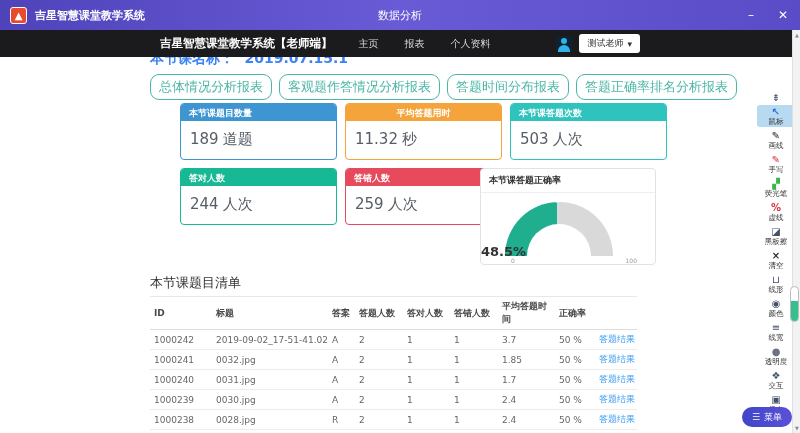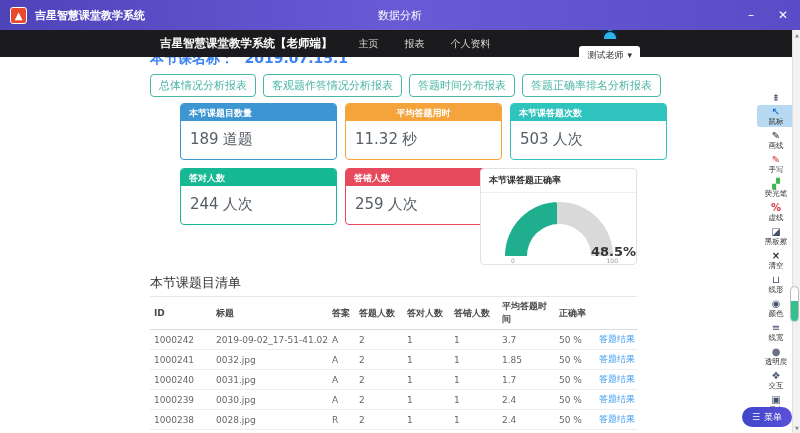--- a/index.html
+++ b/index.html
@@ -15,56 +15,56 @@
   .app-title { color:#fff; font-size:11px; font-weight:bold; margin-left:8px; }
   .window-title { position:absolute; left:50%; transform:translateX(-50%); color:#fff; font-size:11px; }
   .win-btns { position:absolute; right:8px; top:0; height:30px; display:flex; align-items:center; gap:14px; }
   .win-btn { color:#fff; font-size:12px; width:18px; text-align:center; cursor:pointer; }
 
   
   .navbar { position:absolute; top:30px; left:0; width:800px; height:27px; background:#1b1b1d;
     display:flex; align-items:center; padding:0 160px; z-index:20; }
   .brand { color:#fff; font-size:11.5px; font-weight:bold; white-space:nowrap; }
   .nav-item { color:#d8d8d8; font-size:10px; margin-left:26px; cursor:pointer; white-space:nowrap; }
-  .nav-right { margin-left:auto; display:flex; align-items:center; gap:7px;flex-direction:column; }
+  .nav-right { margin-left:auto; display:flex; align-items:center; gap:7px; }
   .avatar { width:16px; height:16px; background:#0e2233; border-radius:2px; position:relative; overflow:hidden; }
   .avatar:before { content:""; position:absolute; top:2px; left:5px; width:6px; height:6px; border-radius:50%; background:#2fb3e8; }
   .avatar:after { content:""; position:absolute; top:9px; left:2px; width:12px; height:8px; border-radius:6px 6px 0 0; background:#2fb3e8; }
   .user-btn { background:#fff; border-radius:3px; font-size:9px; color:#333; padding:3px 8px;
     display:flex; align-items:center; gap:4px; cursor:pointer; }
 
   
   .lesson-line { position:absolute; left:150px; top:50px; font-size:14px; color:#3b82f6; }
   .lesson-line .lbl { font-weight:600; }
   .lesson-line .val { font-weight:bold; margin-left:6px; }
 
   .report-row { position:absolute; left:150px; top:74px; display:flex; gap:7px; }
-  .report-btn { border:1px solid #4ab6a4; color:#4ab6a4; background:#fff; font-size:11px;
-    padding:3px 8px; border-radius:4px; cursor:pointer; white-space:nowrap;
+  .report-btn { border:1px solid #4ab6a4; color:#4ab6a4; background:#fff; font-size:13px;
+    padding:3px 8px; border-radius:9px; cursor:pointer; white-space:nowrap;
     font-family:Liberation Sans, sans-serif; }
 
   .card { position:absolute; width:157px; height:57px; border-radius:4px; overflow:hidden; background:#fff;margin-left:30px; }
   .card-head { font-size:9px; font-weight:bold; color:#fff; padding:3px 8px; height:17px; }
   .card-body { font-size:15px; color:#555d66; padding:9px 9px; }
   .card-body .unit { margin-left:4px; }
   .c-blue  { border:1px solid #3d95d2; } .c-blue  .card-head { background:#3d95d2; }
   .c-orange{ border:1px solid #f5a43c; } .c-orange .card-head { background:#f5a43c;text-align:center; }
   .c-teal  { border:1px solid #2fc3bd; } .c-teal  .card-head { background:#2fc3bd; }
   .c-green { border:1px solid #17b894; } .c-green .card-head { background:#17b894; }
   .c-red   { border:1px solid #e64a5c; } .c-red   .card-head { background:#e64a5c; }
 
   
-  .gauge-card { position:absolute; left:480px; top:168px; width:157px; height:97px;
+  .gauge-card { position:absolute; left:480px; top:168px; width:176px; height:97px;
     border:1px solid #e2e2e2; border-radius:4px; background:#fff; }
   .gauge-head { font-size:9px; font-weight:bold; color:#333; padding:5px 8px; border-bottom:1px solid #eee; }
   .gauge-body { position:relative; height:72px; }
   .gauge-arc { position:absolute; left:24px; top:9px; width:108px; height:54px; border-radius:54px 54px 0 0; }
   .gauge-hole { position:absolute; left:46px; top:31px; width:64px; height:32px;
     background:#fff; border-radius:32px 32px 0 0; }
-  .gauge-value { position:absolute; left:0; right:0; bottom:6px; text-align:right;
+  .gauge-value { position:absolute; left:0; right:0; bottom:6px; text-align:left;
     font-size:13px; font-weight:bold; color:#333; }
   .gauge-min { position:absolute; left:30px; bottom:1px; font-size:6px; color:#999; }
   .gauge-max { position:absolute; right:18px; bottom:1px; font-size:6px; color:#999; }
 
   
   .table-title { position:absolute; left:150px; top:274px; font-size:13px; color:#333; font-weight:500; }
   .qtable { position:absolute; left:150px; top:296px; width:487px; border-collapse:collapse; table-layout:fixed; }
   .qtable th { font-size:9px; color:#4a4a4a; font-weight:bold; text-align:left; padding:3px 4px;
     border-top:1px solid #e8e8e8; border-bottom:1px solid #dcdcdc; height:13px; }
   .qtable td { font-size:9px; color:#666; padding:3px 4px; border-bottom:1px solid #ececec;

